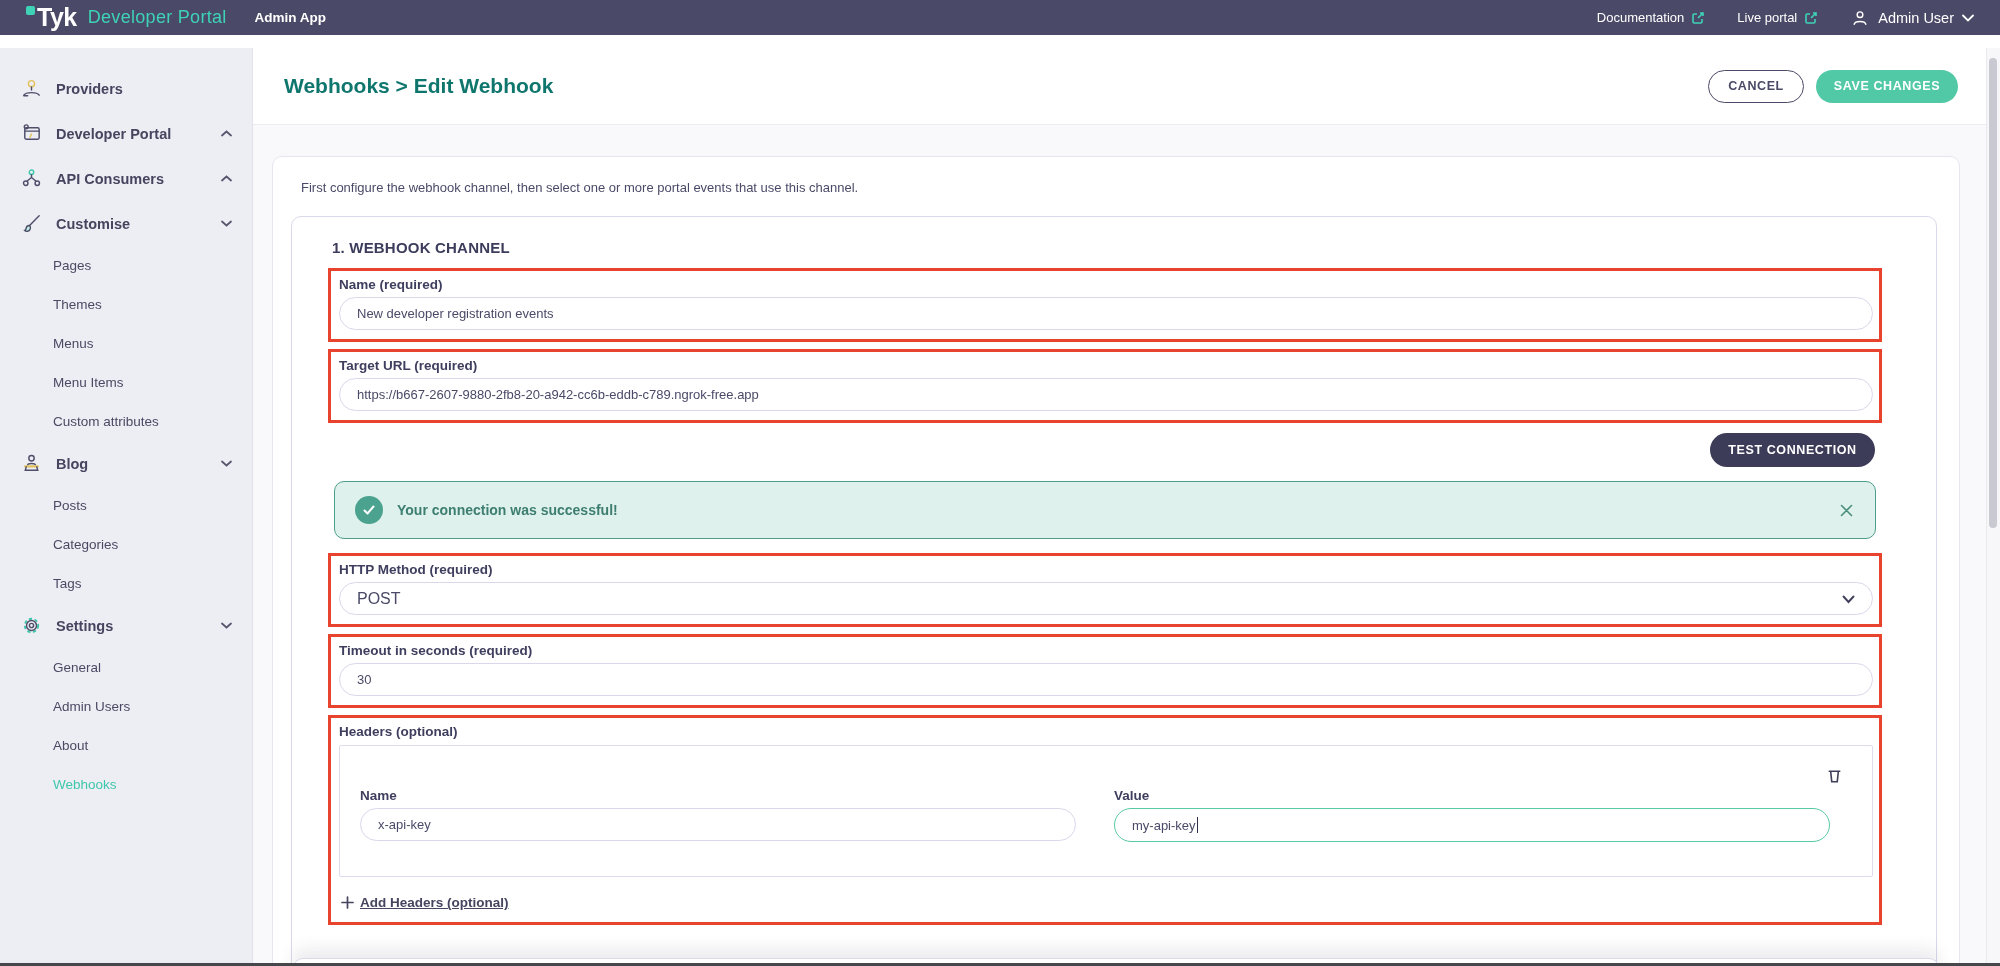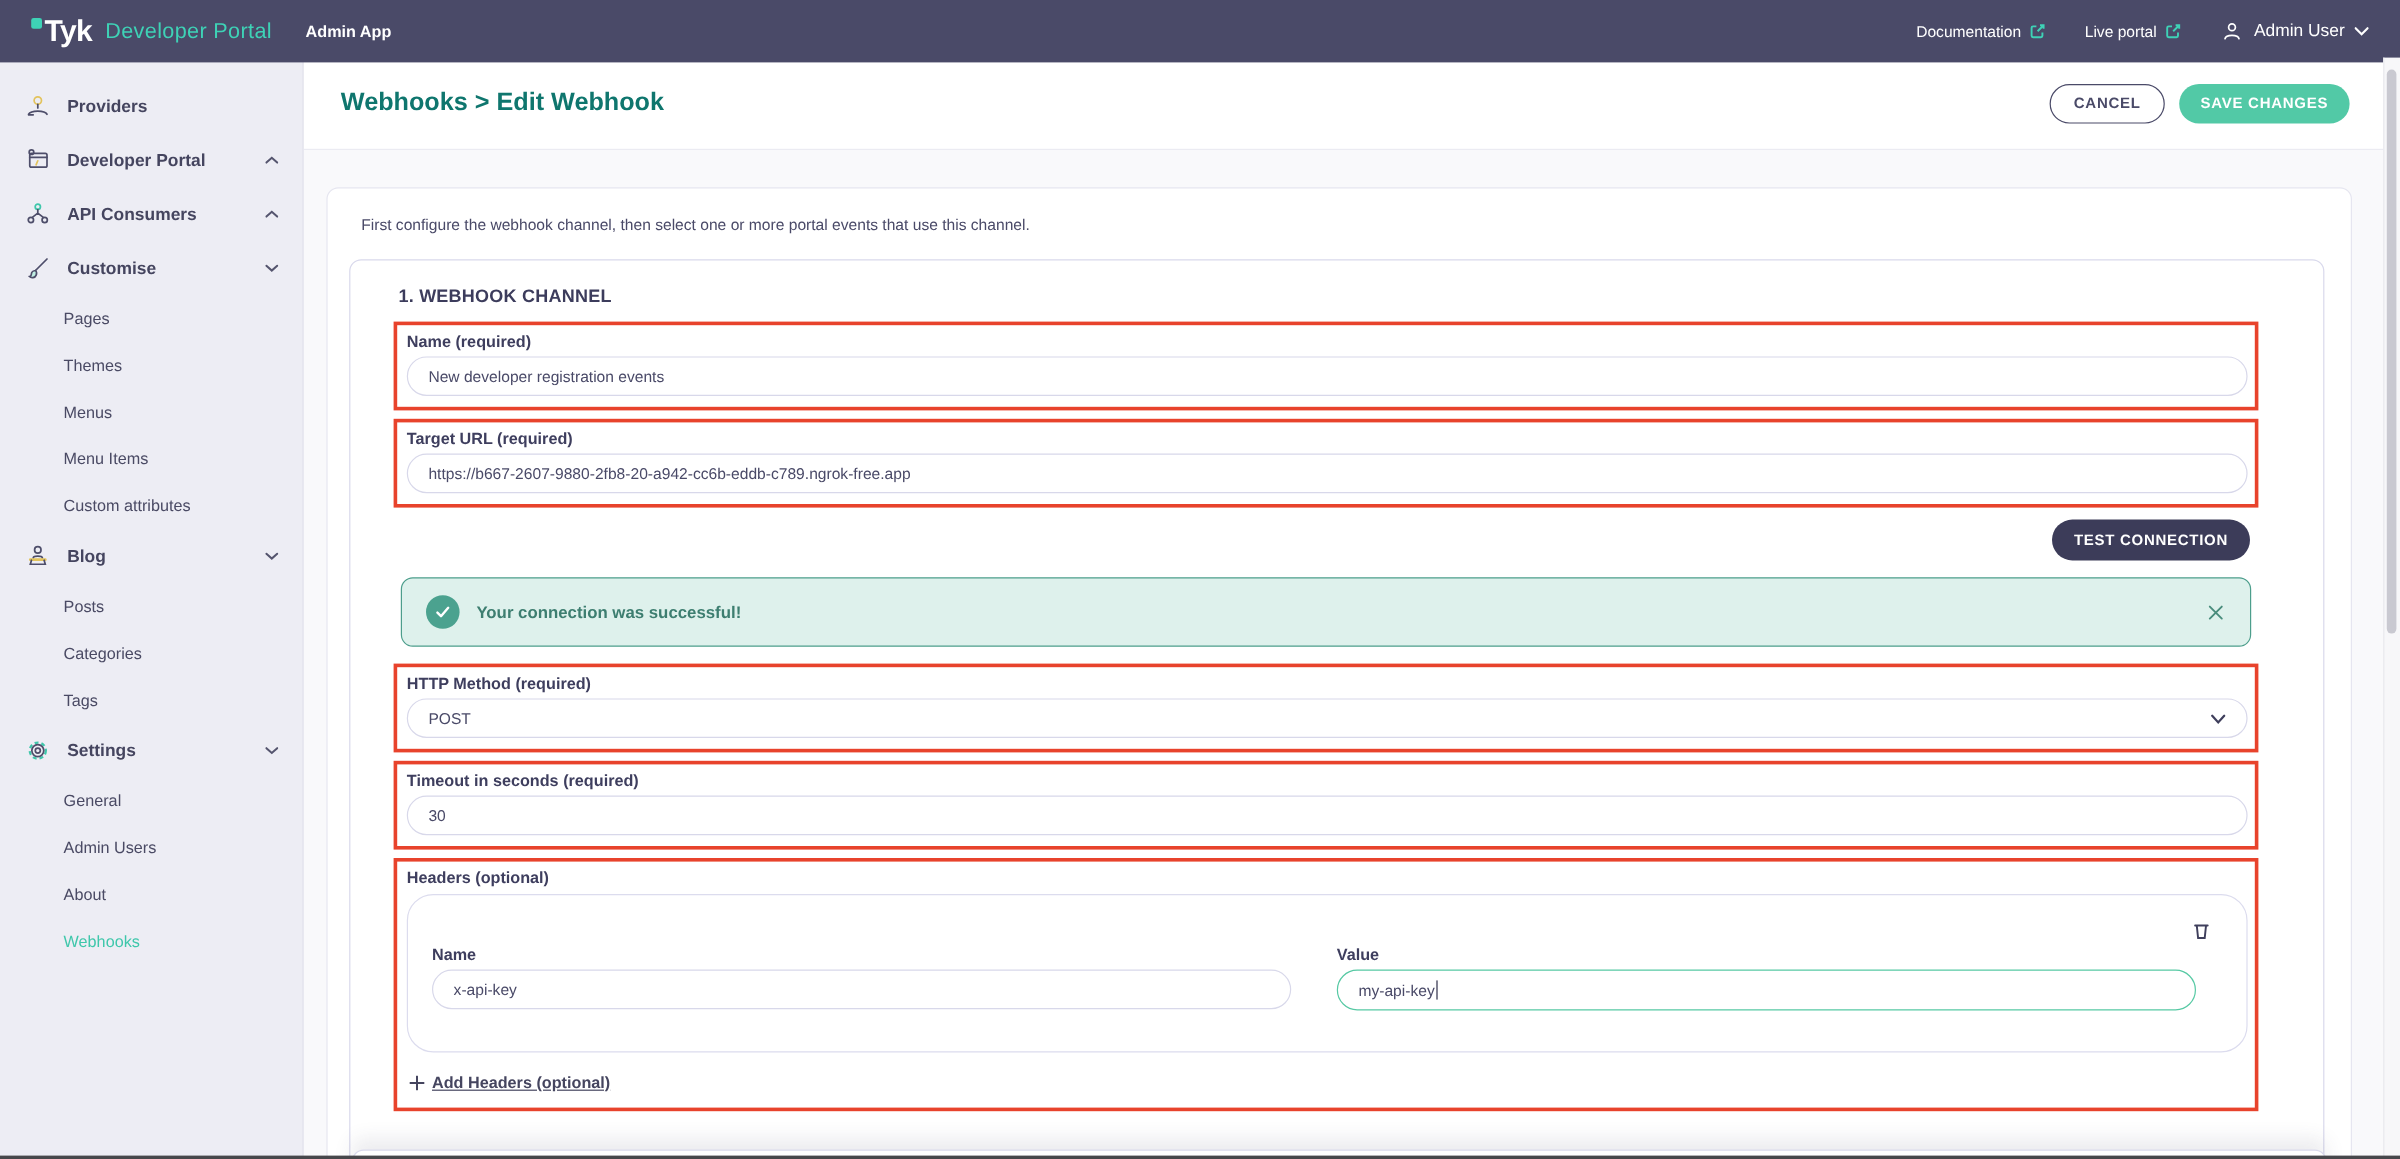--- a/index.html
+++ b/index.html
@@ -1,21 +1,21 @@
 <!DOCTYPE html>
 <html><head>
 <meta charset="utf-8">
 <style>
   * { margin:0; padding:0; box-sizing:border-box; }
   html,body { width:2000px; height:966px; overflow:hidden; background:#fff;
     font-family:"Liberation Sans", sans-serif; color:#46466a; }
   .stage { position:relative; width:2000px; height:966px; overflow:hidden; }
 
   
-  .topbar { position:absolute; top:0; left:0; width:2000px; height:52px;
+  .topbar { position:absolute; top:0; left:0; width:2000px; height:35px;
     background:#4a4a68; display:flex; align-items:center; padding:0 26px; z-index:30; }
   .logo-wrap { display:flex; align-items:center; }
   .logo-square { width:9px; height:9px; background:#3ed2b6; border-radius:2px;
     display:inline-block; transform:translateY(-7px); margin-right:2px; }
   .logo-text { color:#fff; font-size:25px; font-weight:700; letter-spacing:-0.5px; }
   .product-name { color:#3ed2b6; font-size:18px; font-weight:400; margin-left:11px; letter-spacing:0.3px; }
   .app-label { color:#fff; font-size:13.5px; font-weight:700; margin-left:28px; }
   .topbar-right { margin-left:auto; display:flex; align-items:center; gap:32px; }
   .top-link { display:flex; align-items:center; gap:7px; color:#fff; font-size:13px;
     font-weight:500; cursor:pointer; }
@@ -52,38 +52,38 @@
     border-radius:10px; padding:22px 54px 44px 36px; }
   .section-title { font-size:15px; font-weight:700; color:#3c3c5c; letter-spacing:0.2px;
     margin:0 0 12px 4px; }
 
   .anno { border:3px solid #e8432c; padding:6px 6px 9px 8px; margin-bottom:7px; }
   .field-label { font-size:13.5px; font-weight:700; color:#3e3e5e; margin-bottom:5px; }
   .pill-input { width:100%; height:33px; border:1px solid #d8d8ea; border-radius:17px;
     background:#fff; padding:0 17px; font-size:13px; color:#4a4a68;
     font-family:"Liberation Sans", sans-serif; outline:none; display:block; }
   .select-pill { position:relative; width:100%; height:33px; border:1px solid #d8d8ea;
-    border-radius:17px; background:#fff; padding:0 17px; font-size:13px; color:#4a4a68;
+    border-radius:17px; background:#fff; padding:0 17px; font-size:16px; color:#4a4a68;
     display:flex; align-items:center; cursor:pointer; }
   .select-pill .chevron { position:absolute; right:17px; top:12px; }
 
   .test-row { display:flex; justify-content:flex-end; margin:10px 7px 14px 0; }
   .btn-test { width:165px; height:34px; background:#3c3c59; color:#fff; border-radius:18px;
     font-size:12.5px; font-weight:700; letter-spacing:0.6px; display:flex;
     align-items:center; justify-content:center; cursor:pointer; }
 
   .alert { margin:0 6px 14px 6px; height:58px; background:#def1ec; border:1px solid #4d9e8c;
     border-radius:10px; display:flex; align-items:center; padding:0 20px; gap:14px; }
   .alert-icon { width:28px; height:28px; border-radius:50%; background:#4ba28f;
     display:flex; align-items:center; justify-content:center; flex:none; }
   .alert-text { font-size:14px; font-weight:600; color:#3d7e70; }
   .alert-close { margin-left:auto; width:18px; height:18px; display:flex; align-items:center;
     justify-content:center; cursor:pointer; }
 
-  .headers-box { position:relative; border:1px solid #dcdcee; border-radius:22px;
+  .headers-box { position:relative; border:1px solid #dcdcee; border-radius:2px;
     margin-top:6px; padding:42px 20px 34px 20px; display:flex; gap:38px; }
   .hcol { width:716px; }
   .trash-btn { position:absolute; top:20px; right:28px; cursor:pointer; }
   .focus-pill { width:100%; height:34px; border:1.5px solid #57c9a4; border-radius:17px;
     background:#fff; padding:0 17px; font-size:13px; color:#4a4a68;
     display:flex; align-items:center; }
   .caret { display:inline-block; width:1.5px; height:16px; background:#2f2f4a; margin-left:1px; }
   .add-link { display:inline-flex; align-items:center; gap:6px; margin:18px 0 0 2px;
     font-size:13.5px; font-weight:700; color:#45455f; text-decoration:underline; cursor:pointer; }
 

